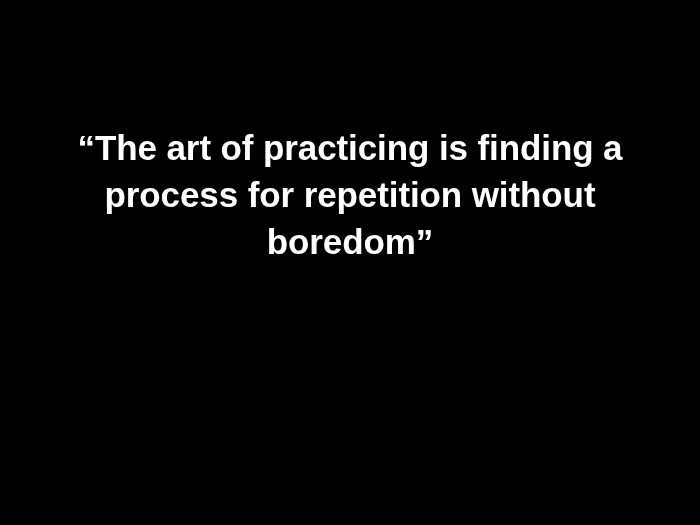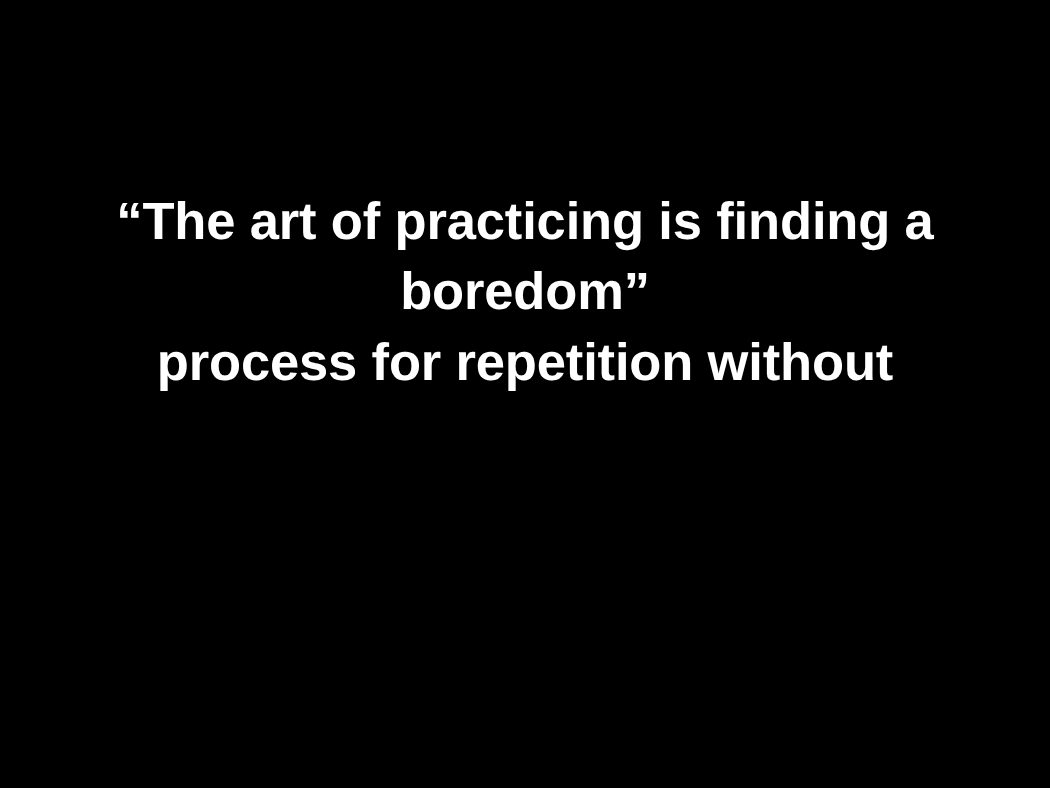--- a/index.html
+++ b/index.html
@@ -40,17 +40,17 @@
     white-space: nowrap;
   }
 </style>
 </head>
 <body>
 
 <div class="slide">
 
   <div class="quote-block">
     <span class="quote-line">“The art of practicing is finding a</span>
+    <span class="quote-line">process for repetition without</span>
     <span class="quote-line">boredom”</span>
-    <span class="quote-line">process for repetition without</span>
   </div>
 
 </div>
 
 </body></html>

